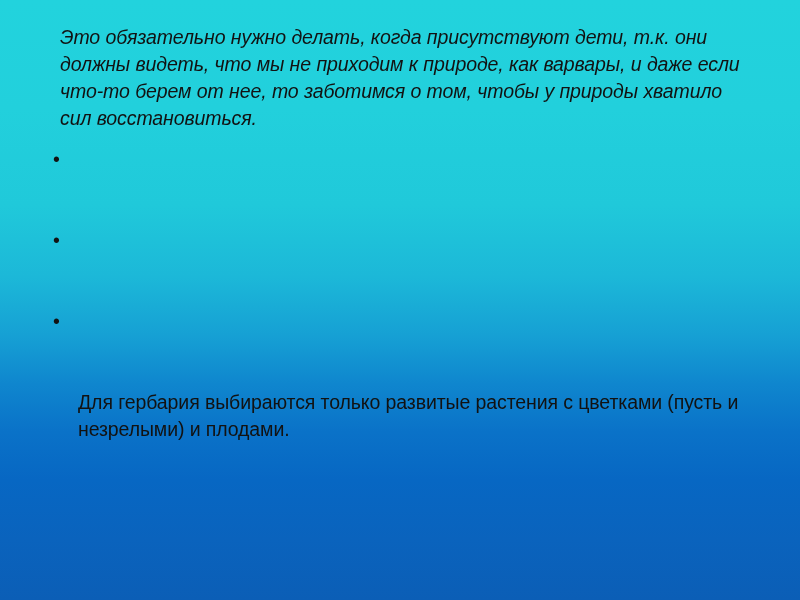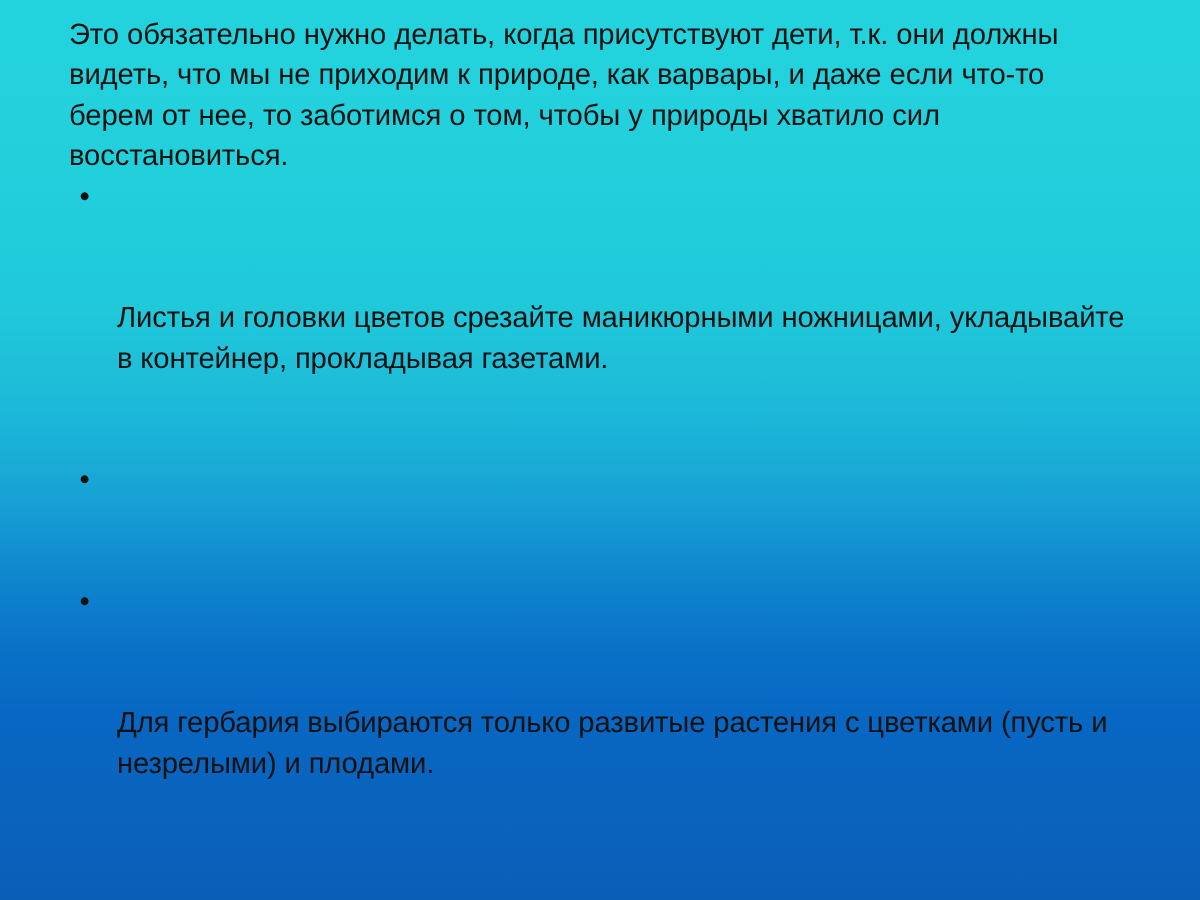--- a/index.html
+++ b/index.html
@@ -34,28 +34,29 @@
   }
 
   #content {
     position: absolute;
     left: 46px;
     top: 10px;
     width: 710px;
   }
 
   .intro {
-    margin: 0;
+    margin: 14px;
     padding: 0;
     color: #121212;
     font-size: 19.5px;
     line-height: 27px;
     letter-spacing: -0.1px;
     white-space: pre-wrap;
     word-spacing: 0.1px;
+    font-style: italic;
   }
 
   ul.bullets {
     list-style: none;
     margin: 0;
     padding: 0;
   }
 
   li.bullet {
     position: relative;
@@ -86,21 +87,20 @@
 
 <div id="slide">
   <div id="content">
 
     <p class="intro">Это обязательно нужно делать, когда присутствуют дети, т.к. они должны видеть, что мы не приходим к природе, как варвары, и даже если что-то берем от нее, то заботимся о том, чтобы у природы хватило сил восстановиться.</p>
 
     <ul class="bullets">
 
       <li class="bullet">
         <span class="bullet-mark">•</span>
-        <span class="bullet-text">Листья и головки цветов срезайте маникюрными ножницами, укладывайте в контейнер, прокладывая газетами.</span>
       </li>
 
       <li class="bullet">
         <span class="bullet-mark">•</span>
       </li>
 
       <li class="bullet">
         <span class="bullet-mark">•</span>
         <span class="bullet-text">Для гербария выбираются только развитые растения с цветками (пусть и незрелыми) и плодами.</span>
       </li>

